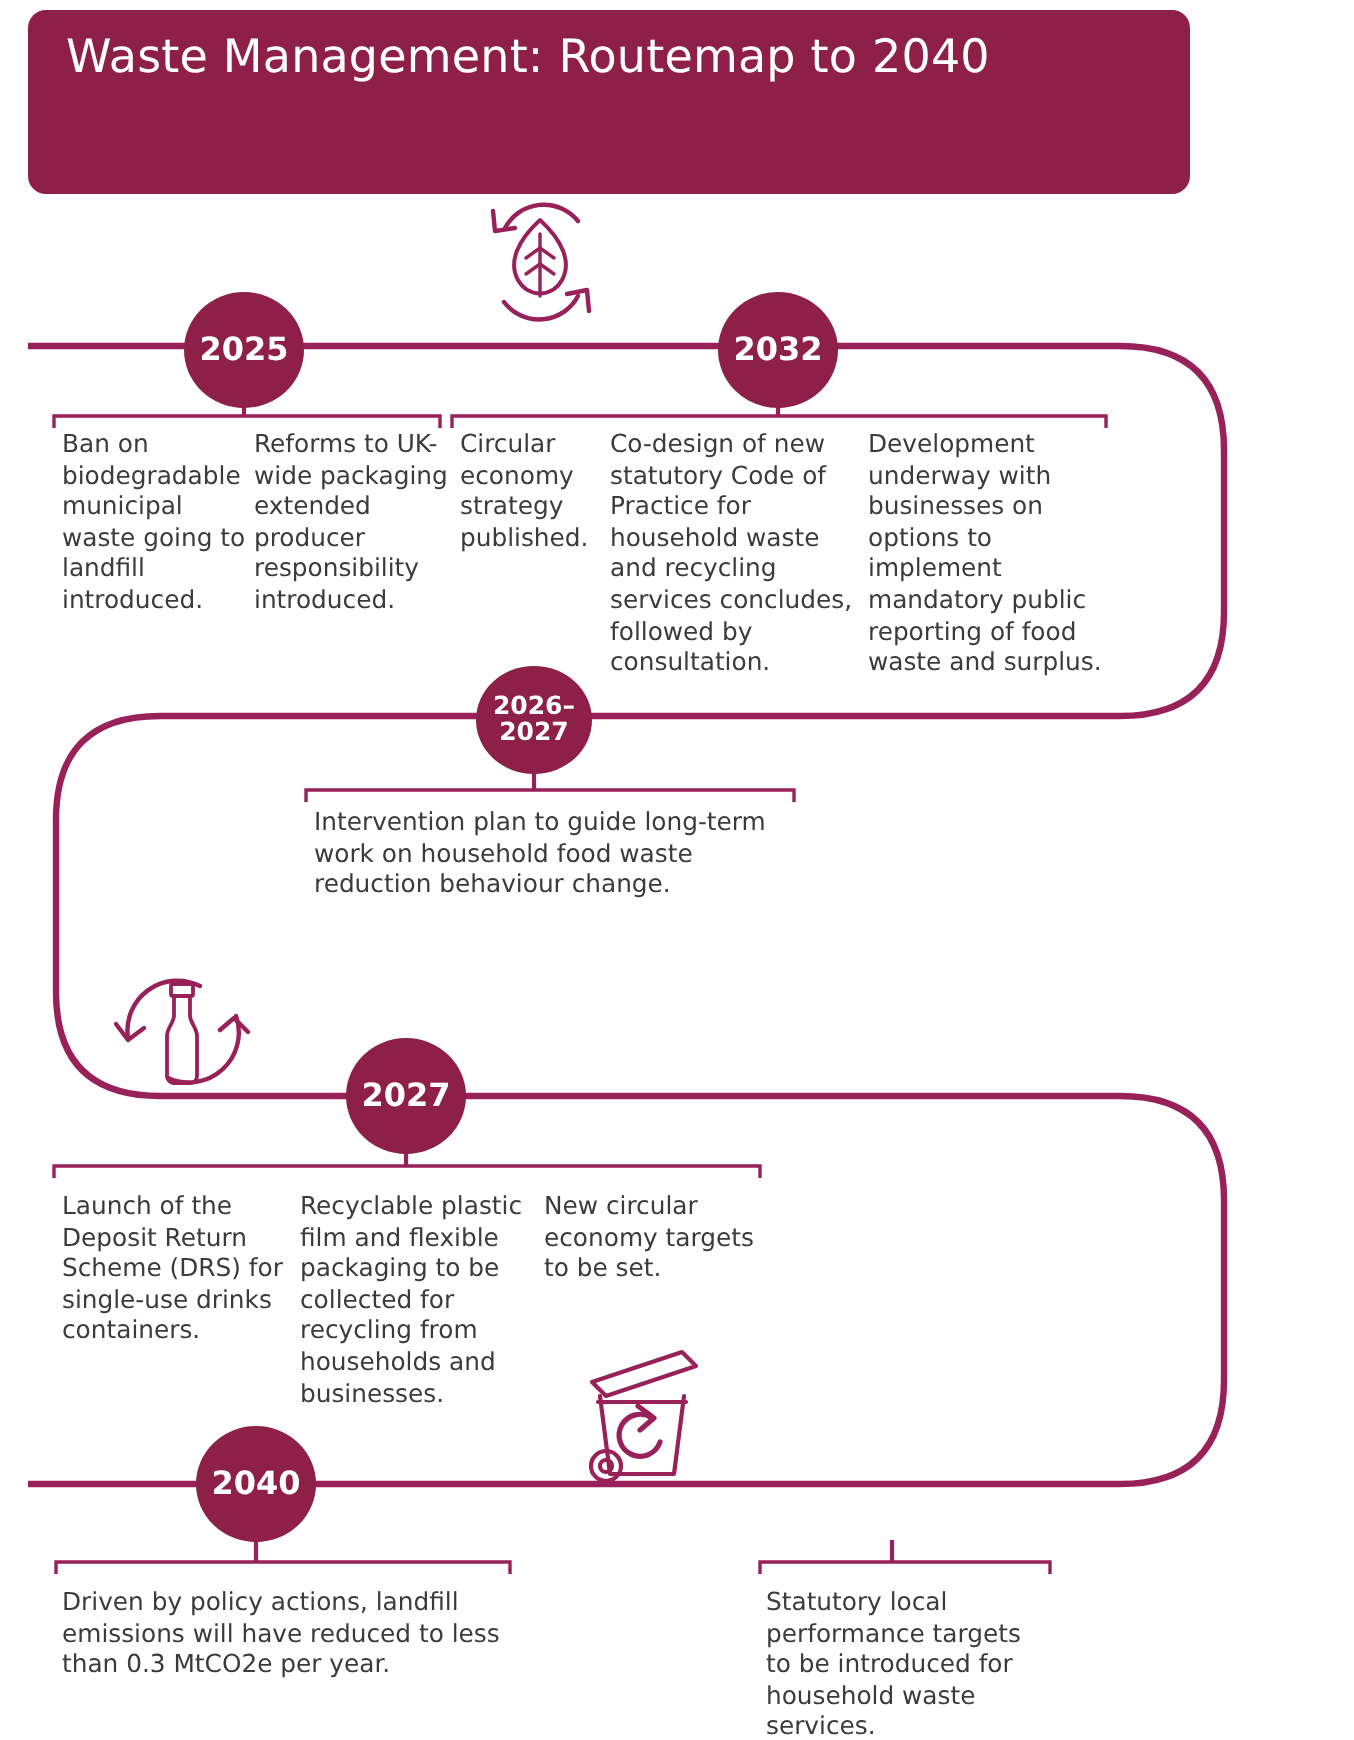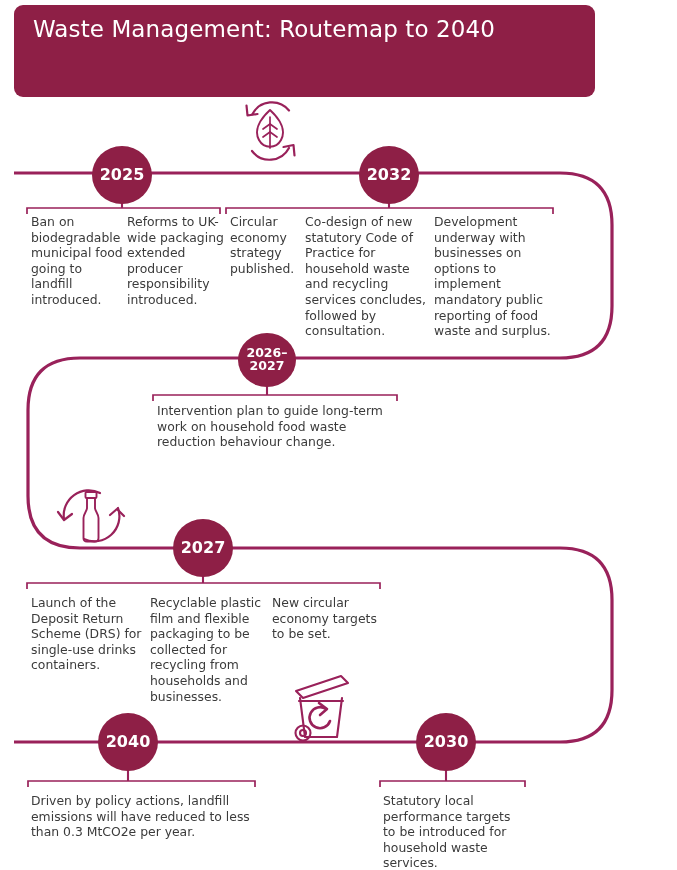--- a/index.html
+++ b/index.html
@@ -185,25 +185,22 @@
   </div>
 
   <div class="node" style="left:173px; top:519px; width:60px; height:58px; font-size:16px;">
     <span>2027</span>
   </div>
 
   <div class="node" style="left:98px; top:713px; width:60px; height:58px; font-size:16px;">
     <span>2040</span>
   </div>
 
-  <div class="node" style="left:416px; top:713px; width:60px; height:58px; font-size:16px;">
-    <span>2030</span>
-  </div>
-
-  <div class="txt" style="left:31px; top:214px; width:92px;">Ban on biodegradable municipal food going to landfill introduced.</div>
+
+  <div class="txt" style="left:31px; top:214px; width:92px;">Ban on biodegradable municipal waste going to landfill introduced.</div>
   <div class="txt" style="left:127px; top:214px; width:100px;">Reforms to UK-wide packaging extended producer responsibility introduced.</div>
 
   <div class="txt" style="left:230px; top:214px; width:72px;">Circular economy strategy published.</div>
   <div class="txt" style="left:305px; top:214px; width:124px;">Co-design of new statutory Code of Practice for household waste and recycling services concludes, followed by consultation.</div>
   <div class="txt" style="left:434px; top:214px; width:120px;">Development underway with businesses on options to implement mandatory public reporting of food waste and surplus.</div>
 
   <div class="txt" style="left:157px; top:403px; width:243px;">Intervention plan to guide long-term work on household food waste reduction behaviour change.</div>
 
   <div class="txt" style="left:31px; top:595px; width:113px;">Launch of the Deposit Return Scheme (DRS) for single-use drinks containers.</div>
   <div class="txt" style="left:272px; top:595px; width:110px;">New circular economy targets to be set.</div>

